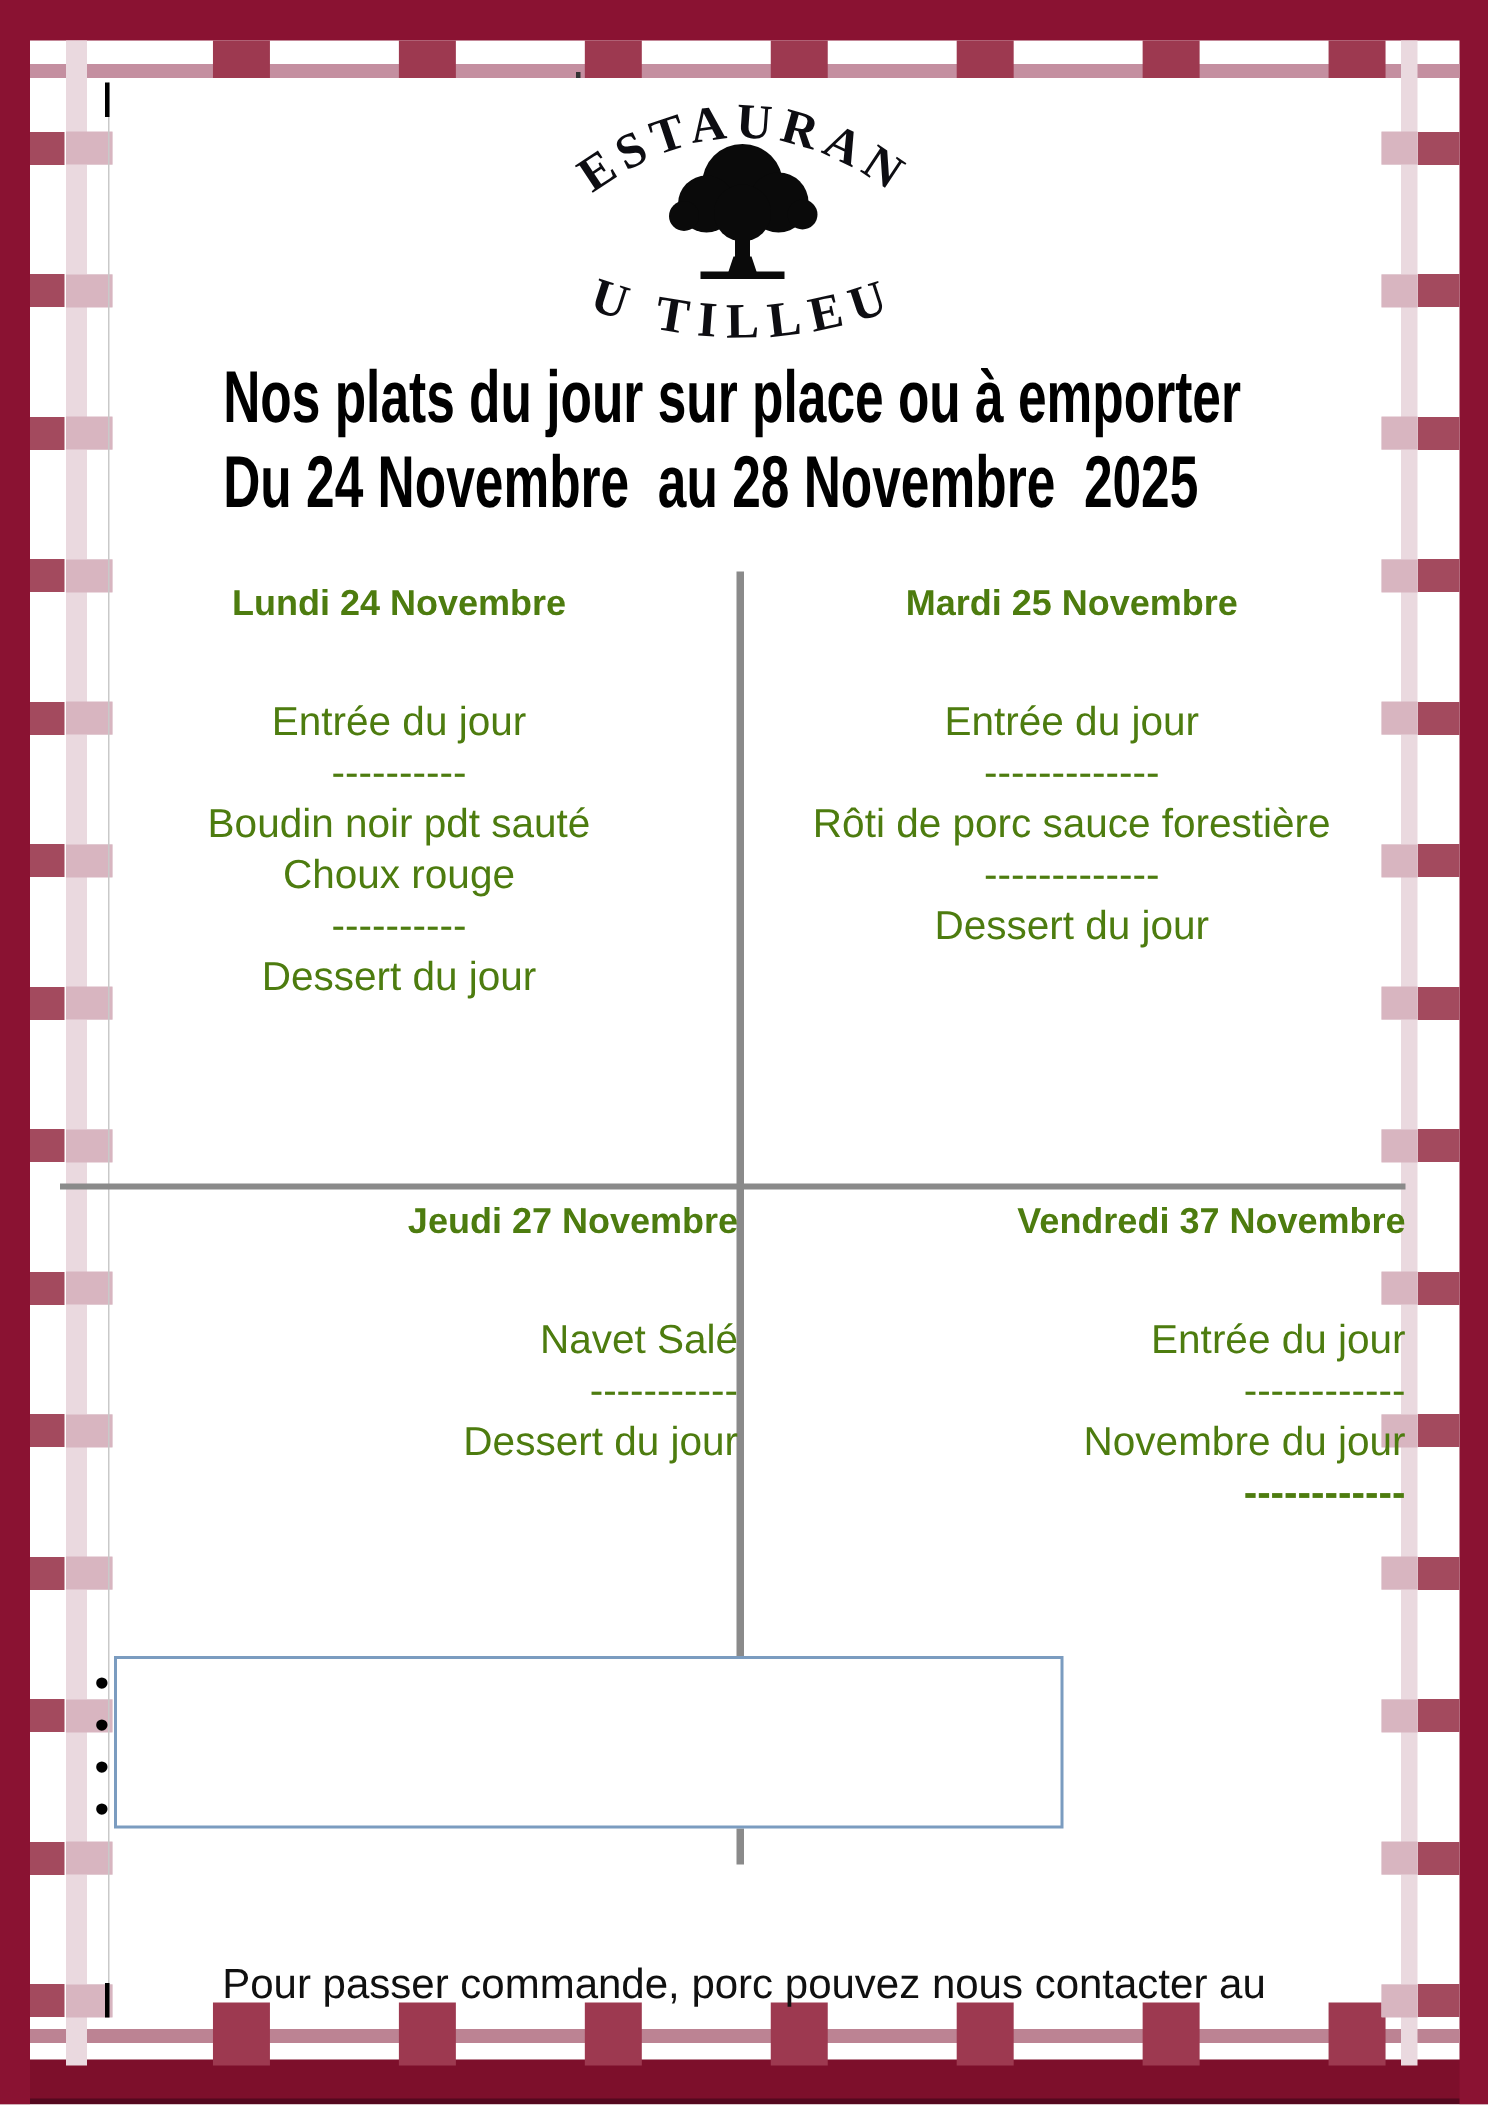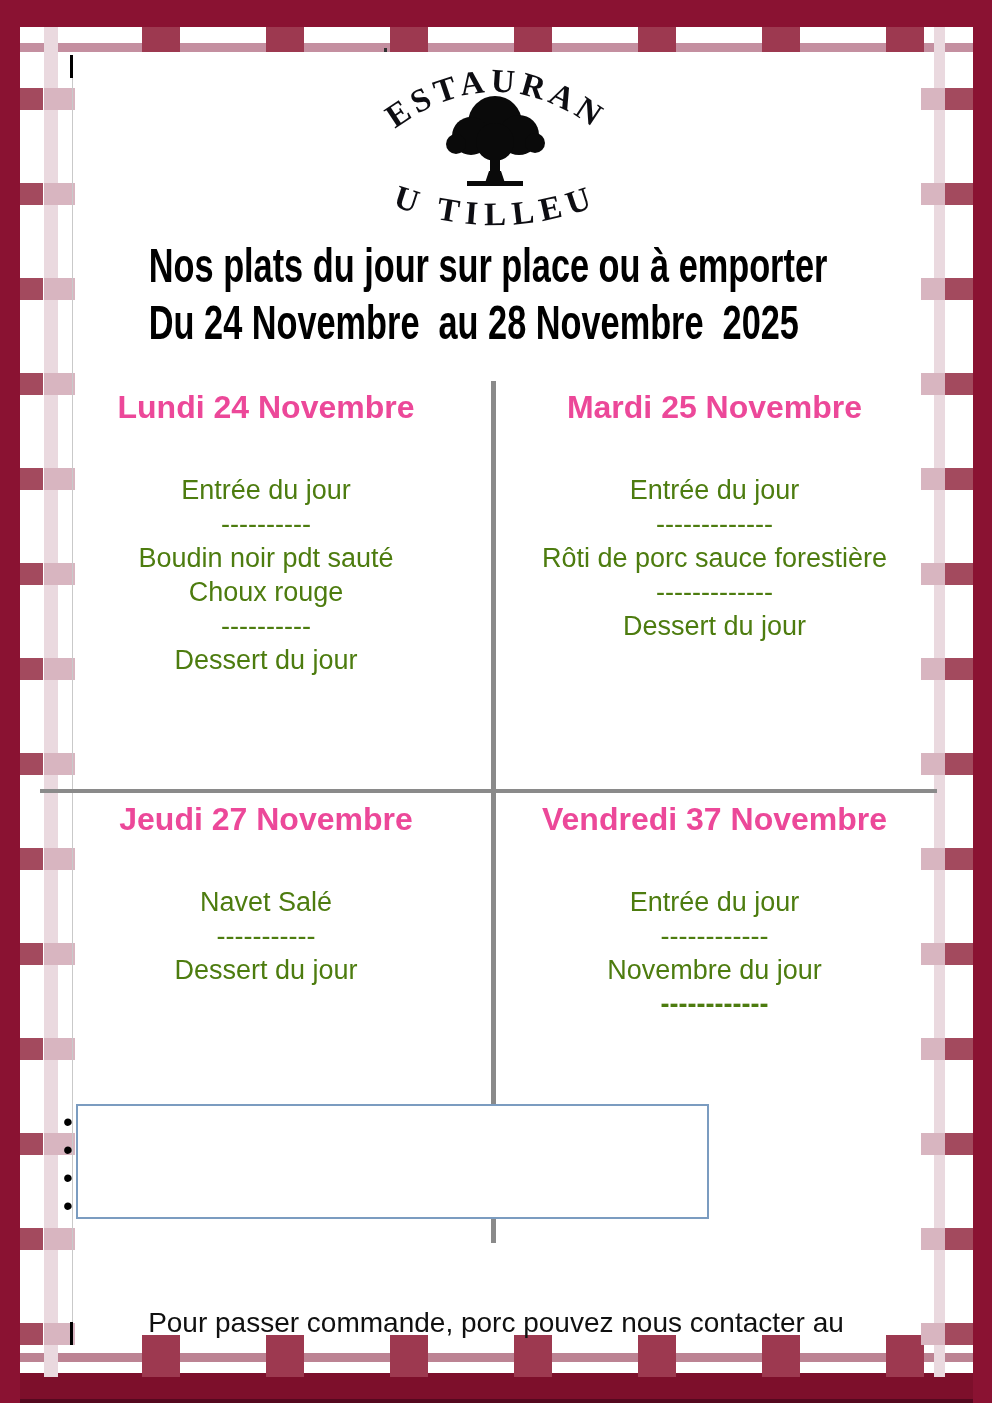--- a/index.html
+++ b/index.html
@@ -61,22 +61,22 @@
 
   
   .title{position:absolute;left:0;width:100%;top:237px;z-index:2;color:#000;}
   .tline{font-weight:bold;font-size:49px;line-height:57px;transform:scaleX(0.70);
          transform-origin:50% 50%;white-space:pre;}
 
   
   .menu-grid{position:absolute;left:40px;top:360px;width:897px;height:745px;z-index:2;
     display:grid;grid-template-columns:452px 445px;grid-template-rows:431px 314px;text-align:center;}
   .q{padding-top:29px;}
-  .q.row2{padding-top:10px;}
-  .q h2{font-size:32px;font-weight:bold;margin:0 0 47px 0;color:#ec4899;letter-spacing:0;}
+  .q.row2{padding-top:10px;text-align:right;}
+  .q h2{font-size:24px;font-weight:bold;margin:0 0 47px 0;color:#4d7c0f;letter-spacing:0;}
   .mline{font-size:27px;line-height:34px;color:#4d7c0f;}
   .mline.b{font-weight:bold;}
   .v-divider{position:absolute;left:491px;top:381px;width:5px;height:862px;background:var(--divider_gray);z-index:1;}
   .h-divider{position:absolute;left:40px;top:789px;width:897px;height:4px;background:var(--divider_gray);z-index:1;}
 
   
   .notes-box{position:absolute;left:76px;top:1104px;width:633px;height:115px;background:#fff;
     border:2px solid var(--notes_border);box-sizing:border-box;z-index:3;}
   .bullet{position:absolute;left:63px;font-size:28px;line-height:10px;color:#000;z-index:3;}
 

